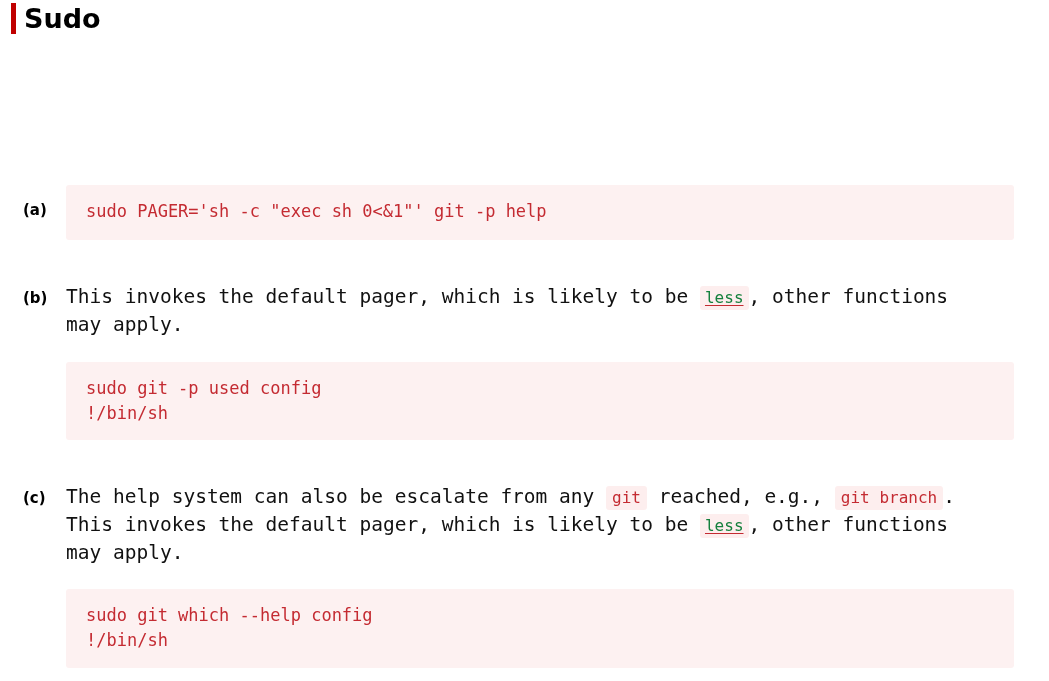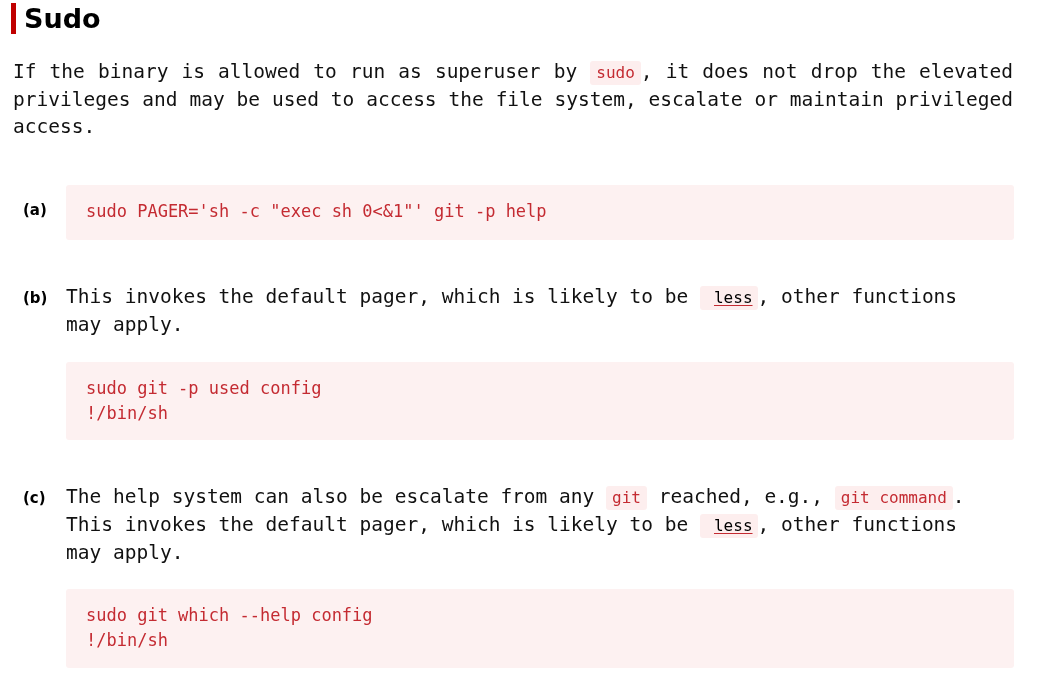--- a/index.html
+++ b/index.html
@@ -67,24 +67,24 @@
     color: #c42b32;
     font-family: "DejaVu Sans Mono", monospace;
     font-size: 16px;
     padding: 2px 6px 3px 6px;
     border-radius: 3px;
     white-space: nowrap;
   }
   
   .ilink {
     background: #fdeeee;
-    color: #000000;
+    color: #15803d;
     font-family: "DejaVu Sans Mono", monospace;
     font-size: 16px;
-    padding: 2px 5px 3px 14px;
+    padding: 2px 5px 3px 5px;
     border-radius: 3px;
     white-space: nowrap;
     text-decoration: underline;
     text-decoration-color: #c42b32;
     text-underline-offset: 2px;
     cursor: pointer;
   }
 
   
   .item-label {
@@ -126,35 +126,34 @@
 </head>
 <body>
 
 <div class="page">
 
   <div class="heading-row">
     <div class="heading-bar"></div>
     <div class="heading-text">Sudo</div>
   </div>
 
-  <div class="intro"><span>If the binary is allowed to run as superuser by</span> <span class="icode">sudo</span><span>, it does not drop the elevated privileges and may be used to access the file system, escalate or maintain privileged access.</span></div>
 
   <div class="item-label" style="left:23px; top:201px;">(a)</div>
   <div class="codeblock" style="left:66px; top:185px; width:948px; height:55px;">sudo PAGER='sh -c "exec sh 0&lt;&amp;1"' git -p help</div>
 
   <div class="item-label" style="left:23px; top:289px;">(b)</div>
   <div class="item-para" style="left:66px; top:283px; width:950px;">
     <span class="line"><span>This invokes the default pager, which is likely to be</span> <span class="ilink">less</span><span>, other functions</span></span>
     <span class="line">may apply.</span>
   </div>
   <div class="codeblock" style="left:66px; top:362px; width:948px; height:78px;">sudo git -p used config
 !/bin/sh</div>
 
   <div class="item-label" style="left:23px; top:489px;">(c)</div>
   <div class="item-para" style="left:66px; top:483px; width:950px;">
-    <span class="line"><span>The help system can also be escalate from any</span> <span class="icode">git</span> <span>reached, e.g.,</span> <span class="icode">git command</span><span>.</span></span>
+    <span class="line"><span>The help system can also be escalate from any</span> <span class="icode">git</span> <span>reached, e.g.,</span> <span class="icode">git branch</span><span>.</span></span>
     <span class="line"><span>This invokes the default pager, which is likely to be</span> <span class="ilink">less</span><span>, other functions</span></span>
     <span class="line">may apply.</span>
   </div>
   <div class="codeblock" style="left:66px; top:589px; width:948px; height:79px;">sudo git which --help config
 !/bin/sh</div>
 
 </div>
 
 </body></html>

